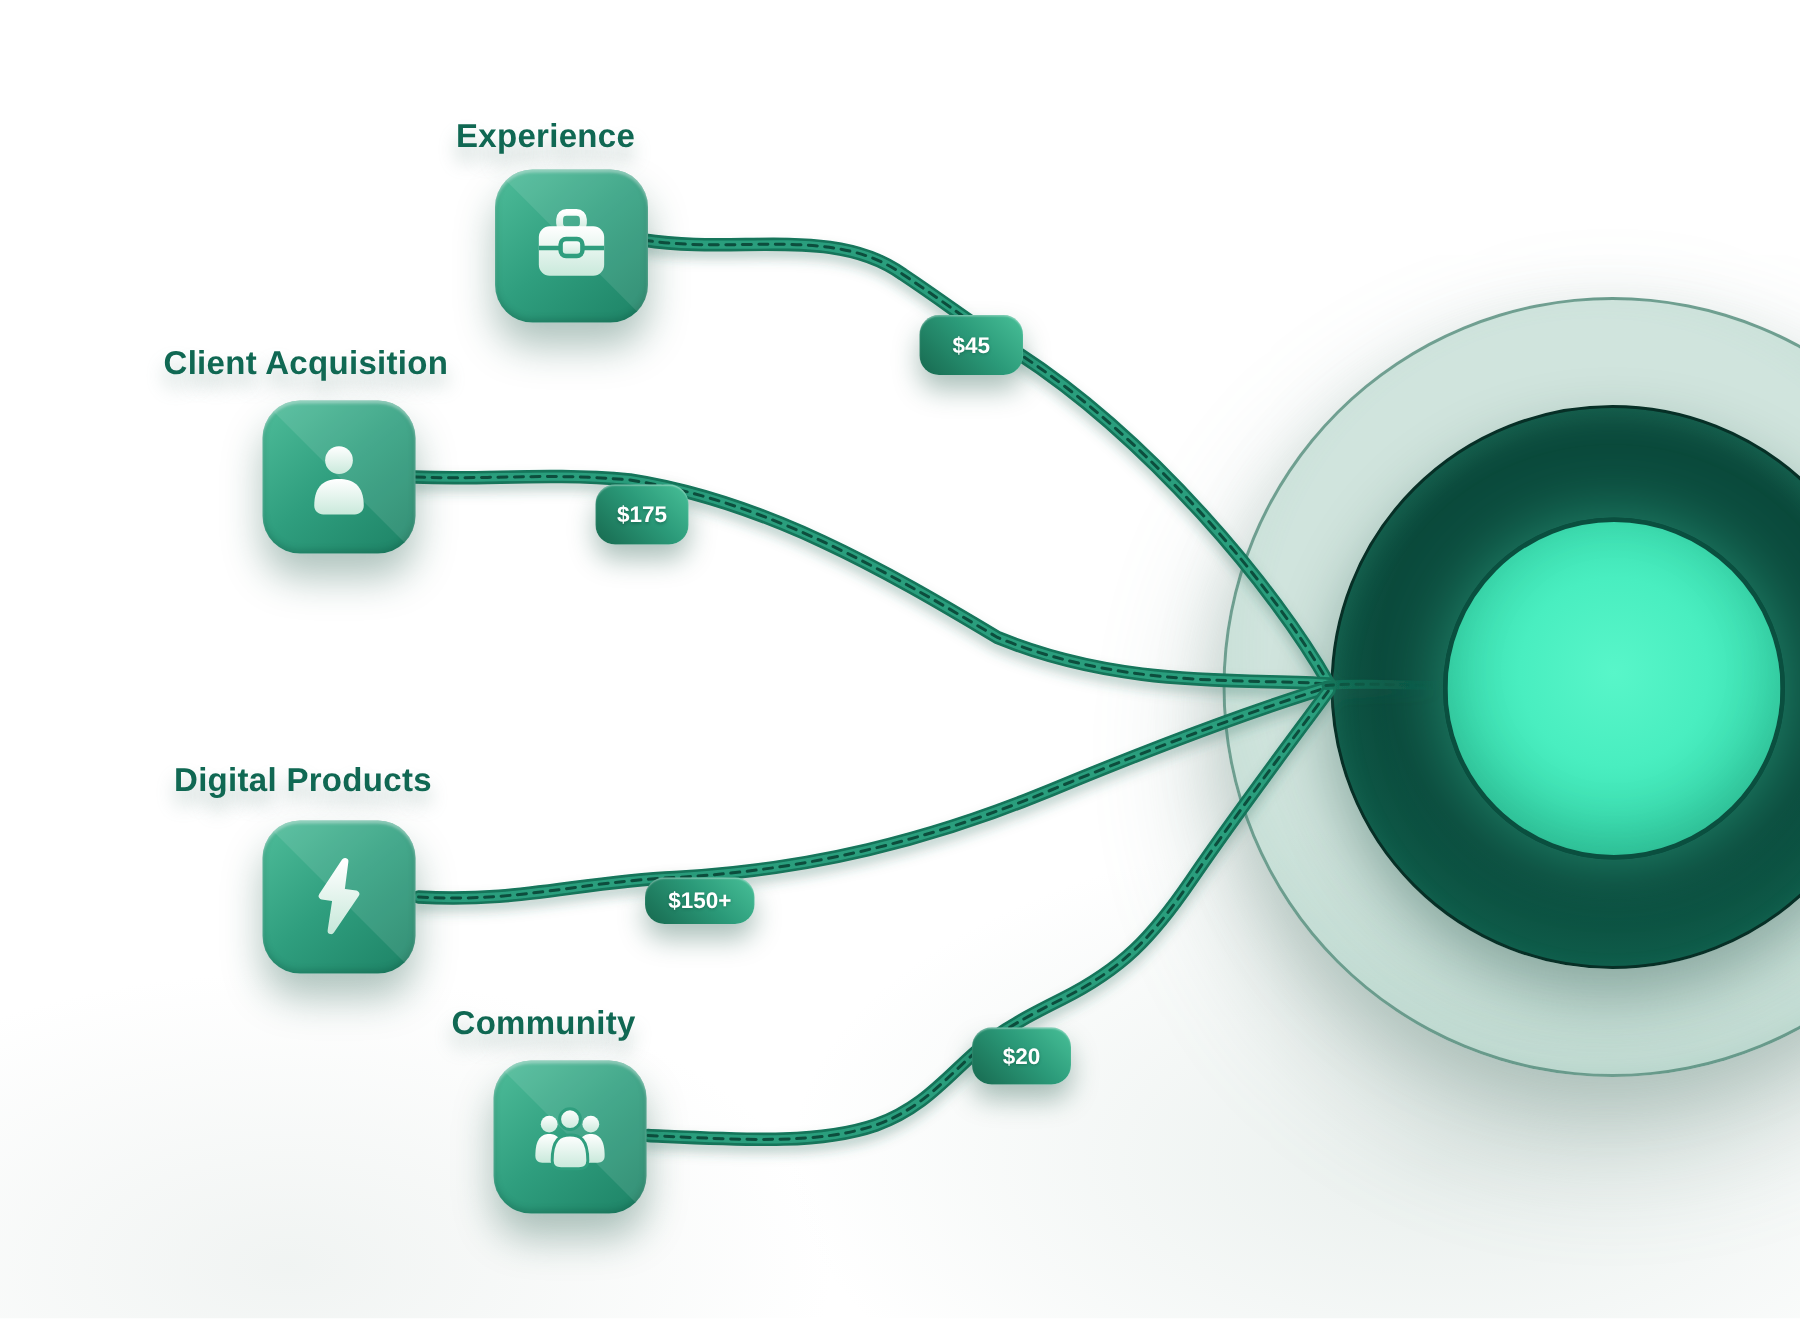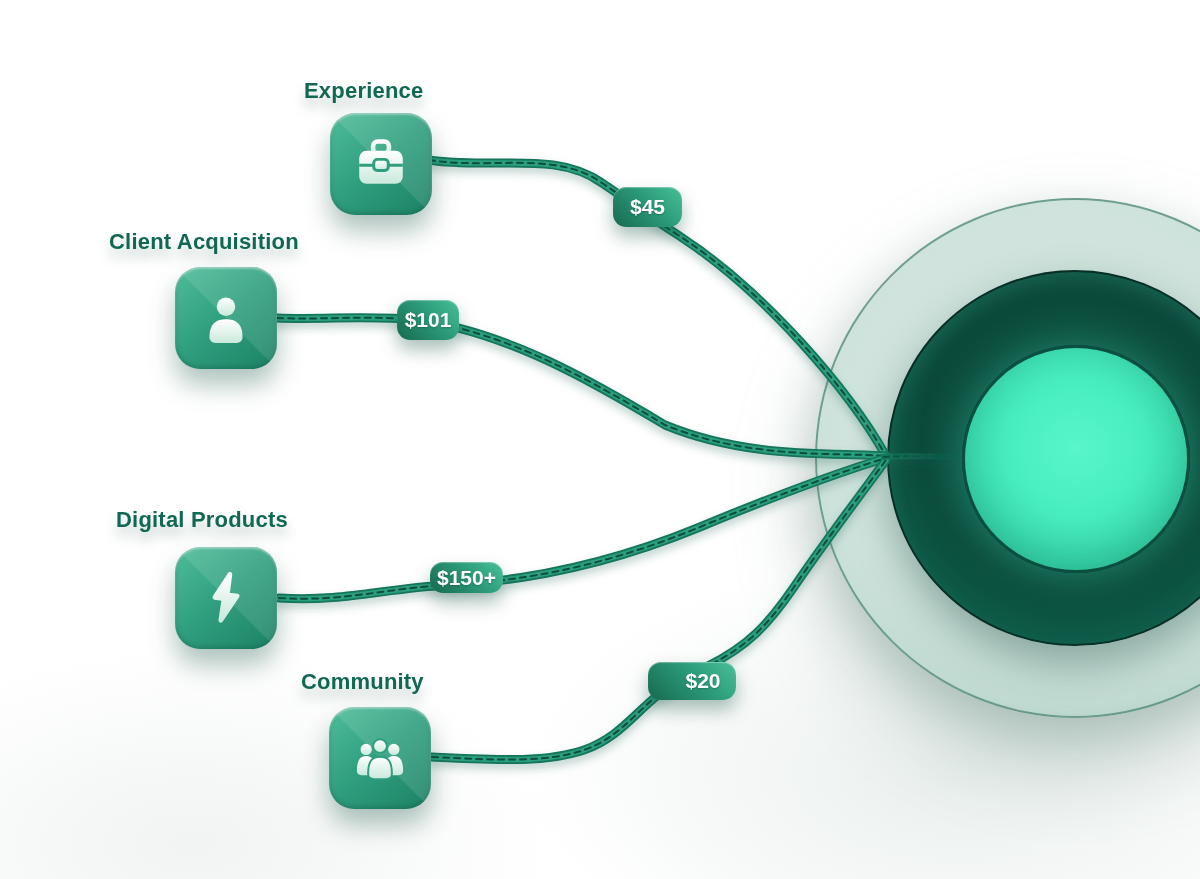--- a/index.html
+++ b/index.html
@@ -72,29 +72,30 @@
     text-shadow:0 9px 12px rgba(118,150,142,0.45);
   }
   .title-experience{left:304px;top:80px;}
   .title-client{left:109px;top:231px;text-align:right;}
   .title-digital{left:116px;top:509px;}
   .title-community{left:301px;top:671px;}
 
   
   .badge{
     position:absolute;display:flex;align-items:center;justify-content:center;
-    border-radius:13px;color:#ffffff;font-weight:700;font-size:21px;
+    border-radius:13px;color:#ffffff;font-weight:700;font-size:15px;
     background:linear-gradient(225deg,#48c098 0%,#2b9a79 45%,#17694f 100%);
     box-shadow:0 10px 18px rgba(18,76,60,0.35), inset 0 1px 1px rgba(255,255,255,0.35);
     text-shadow:0 1px 2px rgba(0,60,45,0.35);
+    margin-top:23px;
   }
   .badge-45{left:613px;top:187px;width:69px;height:40px;}
   .badge-175{left:397px;top:300px;width:62px;height:40px;}
   .badge-150{left:430px;top:562px;width:73px;height:31px;}
-  .badge-20{left:648px;top:662px;width:66px;height:38px;padding-left:22px;}
+  .badge-20{left:648px;top:662px;width:66px;height:38px;}
 </style>
 </head>
 <body>
 
 <div class="stage">
 
   <div class="hub-outer"></div>
   <div class="hub-ring"></div>
   <div class="hub-core"></div>
 
@@ -177,17 +178,17 @@
       <circle cx="29" cy="37" r="8.5" fill="url(#iconGrad)"></circle>
       <path d="M 15 69 C 15 52 21 47 29 47 C 37 47 43 52 43 69 C 43 74 40 76 36 76 L 22 76 C 18 76 15 74 15 69 Z" fill="url(#iconGrad)"></path>
       <circle cx="71" cy="37" r="8.5" fill="url(#iconGrad)"></circle>
       <path d="M 57 69 C 57 52 63 47 71 47 C 79 47 85 52 85 69 C 85 74 82 76 78 76 L 64 76 C 60 76 57 74 57 69 Z" fill="url(#iconGrad)"></path>
       <circle cx="50" cy="32" r="10.5" fill="url(#iconGrad)" stroke="#2f9e7e" stroke-width="3"></circle>
       <path d="M 32 74 C 32 52 40 48 50 48 C 60 48 68 52 68 74 C 68 80 64 82 59 82 L 41 82 C 36 82 32 80 32 74 Z" fill="url(#iconGrad)" stroke="#2f9e7e" stroke-width="3"></path>
     </svg>
   </div>
 
   <div class="badge badge-45">$45</div>
-  <div class="badge badge-175">$101</div>
+  <div class="badge badge-175">$175</div>
   <div class="badge badge-150">$150+</div>
   <div class="badge badge-20">$20</div>
 
 </div>
 
 </body></html>

